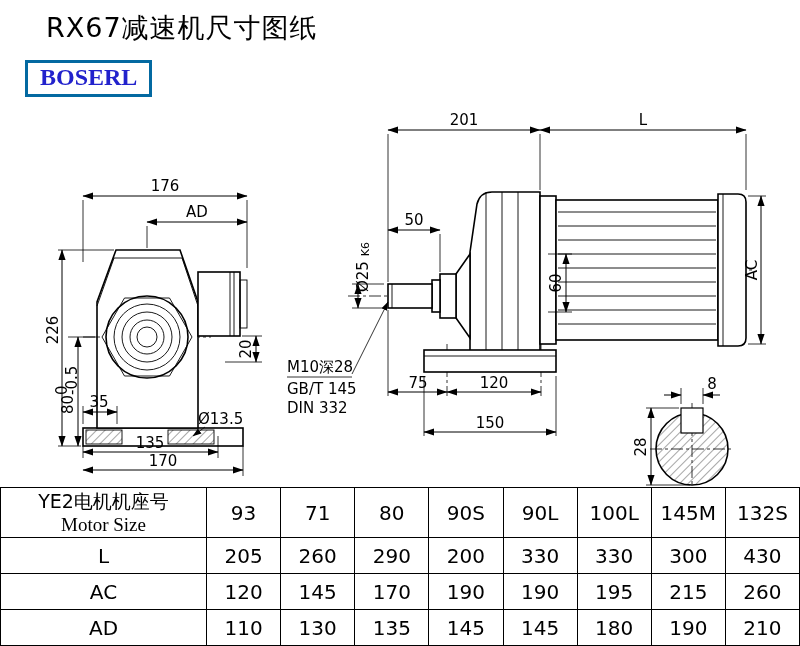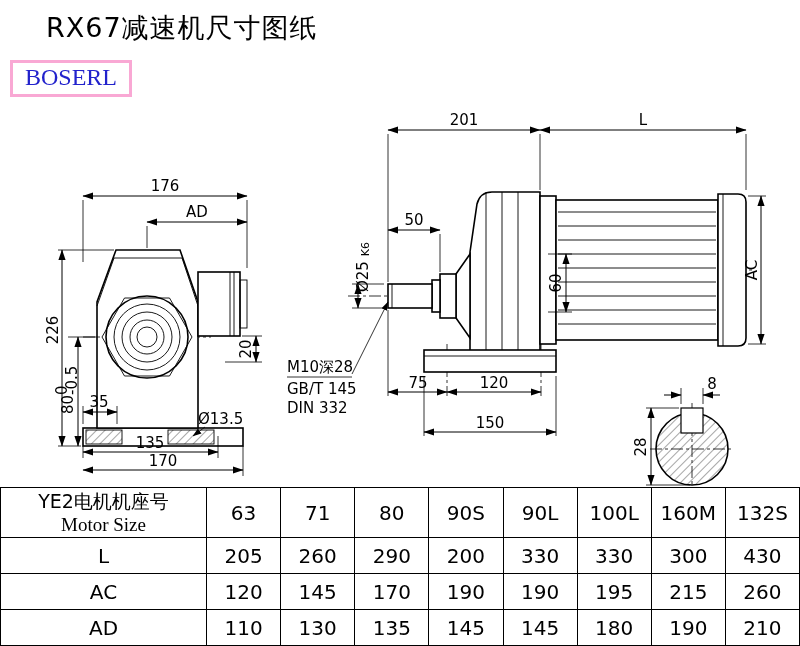--- a/index.html
+++ b/index.html
@@ -1,20 +1,20 @@
 <!DOCTYPE html>
 <html><head>
 <meta charset="utf-8">
 <style>
   html,body{margin:0;padding:0;background:#fff;}
   .page{position:relative;width:800px;height:646px;background:#fff;overflow:hidden;
         font-family:"DejaVu Sans",sans-serif;color:#000;}
   .title{position:absolute;left:46px;top:10px;font-size:27px;font-weight:normal;letter-spacing:1px;}
-  .logo{position:absolute;left:10px;top:60px;border:3px solid #f9a8d4;padding:1px 12px 3px 12px;
-        font-family:"Liberation Serif",serif;font-weight:normal;font-size:24px;color:#2222cc;background:#fff;}
+  .logo{position:absolute;left:25px;top:60px;border:3px solid #0369a1;padding:1px 12px 3px 12px;
+        font-family:"Liberation Serif",serif;font-weight:bold;font-size:24px;color:#2222cc;background:#fff;}
   svg.drawing{position:absolute;left:0;top:96px;}
   svg text{font-family:"DejaVu Sans",sans-serif;font-size:15px;fill:#000;}
   .thick{stroke:#000;stroke-width:1.6;fill:none;}
   .thickw{stroke:#000;stroke-width:1.6;fill:#fff;}
   .thin{stroke:#000;stroke-width:0.9;fill:none;}
   .dim{stroke:#000;stroke-width:1;fill:none;}
   .ext{stroke:#000;stroke-width:0.8;fill:none;}
   .cl{stroke:#000;stroke-width:0.8;fill:none;stroke-dasharray:12 3 3 3;}
   .hatchbox{fill:url(#hatch);stroke:#000;stroke-width:0.9;}
   table.sizes{position:absolute;left:0;top:487px;width:800px;height:158px;border-collapse:collapse;
@@ -274,27 +274,27 @@
         <col>
         <col>
         <col>
     </colgroup>
     <tbody>
       <tr class="hdr">
         <td>
           <div class="cellcn">YE2电机机座号</div>
           <div class="cellen">Motor Size</div>
         </td>
-        <td>63</td>
+        <td>93</td>
         <td>71</td>
         <td>80</td>
         <td>90S</td>
         <td>90L</td>
         <td>100L</td>
-        <td>160M</td>
+        <td>145M</td>
         <td>132S</td>
       </tr>
       <tr class="row">
         <td>L</td>
         <td>205</td>
         <td>260</td>
         <td>290</td>
         <td>200</td>
         <td>330</td>
         <td>330</td>

